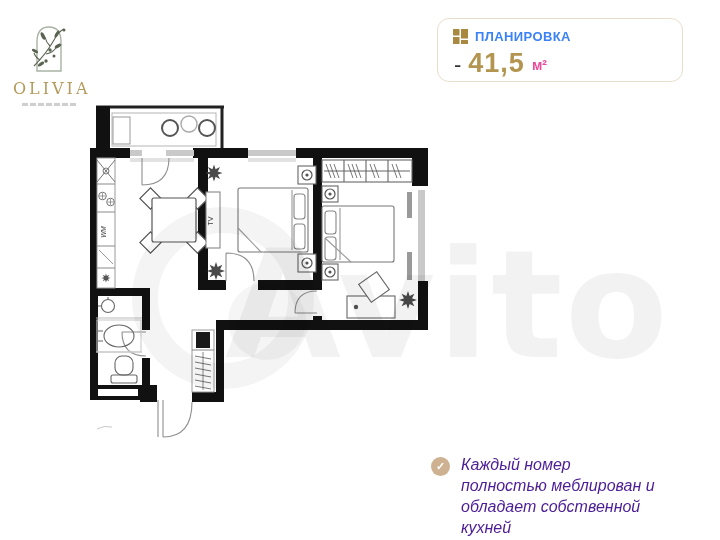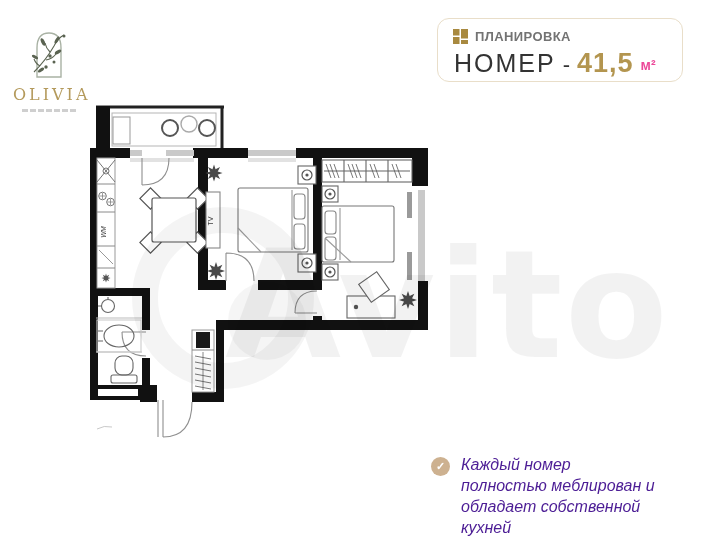--- a/index.html
+++ b/index.html
@@ -1,31 +1,31 @@
 <!DOCTYPE html>
 <html><head>
 <meta charset="utf-8">
 <style>
   html,body{margin:0;padding:0;}
   body{
     width:720px;height:540px;position:relative;overflow:hidden;
     background:#ffffff;font-family:"Liberation Sans",sans-serif;
   }
   
-  .logo{position:absolute;left:13px;top:26px;width:72px;text-align:center;}
+  .logo{position:absolute;left:13px;top:20px;width:72px;text-align:center;}
   .logo-name{font-family:"DejaVu Serif",serif;font-size:16px;letter-spacing:3px;
     color:#b49a5c;margin-top:1px;}
   .logo-tagline{height:3px;width:54px;margin:5px auto 0;
     background:repeating-linear-gradient(90deg,#cfcfcf 0 6px,#fff 6px 8px);}
   
   .header-box{position:absolute;left:437px;top:18px;width:246px;height:64px;
     box-sizing:border-box;border:1.5px solid #e9dec9;border-radius:12px;
     padding:10px 0 0 15px;background:#fff;z-index:10;}
   .header-row1{display:flex;align-items:center;gap:7px;}
-  .header-eyebrow{font-weight:bold;font-size:13px;color:#737373;letter-spacing:.4px;}
+  .header-eyebrow{font-weight:bold;font-size:13px;color:#3b82f6;letter-spacing:.4px;}
   .header-row2{margin-top:4px;display:flex;align-items:baseline;gap:7px;padding-left:1px;}
   .room-label{font-size:25px;color:#333;letter-spacing:2px;}
   .hdr-dash{font-size:22px;color:#333;}
   .area-value{font-size:27px;font-weight:bold;color:#b3954f;letter-spacing:1px;}
   .area-unit{font-size:14px;font-weight:bold;color:#ec4899;position:relative;top:-2px;}
   
   .feature{position:absolute;left:431px;top:454px;display:flex;gap:11px;z-index:10;}
   .check-circle{width:19px;height:19px;border-radius:50%;background:#cdb190;color:#fff;
     font-size:11px;font-weight:bold;display:flex;align-items:center;justify-content:center;
     flex:none;margin-top:3px;}
@@ -74,21 +74,20 @@
       <g fill="#a8893f">
         <rect x="0" y="0" width="6.5" height="6.5"></rect>
         <rect x="8" y="0" width="7" height="9.5"></rect>
         <rect x="0" y="8" width="6.5" height="7"></rect>
         <rect x="8" y="11" width="7" height="4"></rect>
       </g>
     </svg>
     <span class="header-eyebrow">ПЛАНИРОВКА</span>
   </div>
   <div class="header-row2">
-    <span class="room-label">НОМЕР</span>
     <span class="hdr-dash">-</span>
     <span class="area-value">41,5</span>
     <span class="area-unit">м²</span>
   </div>
 </div>
 
 <svg class="plan-svg" width="720" height="540" viewBox="0 0 720 540">
   <defs>
     <g id="plant8">
       <path d="M0,-10 L2.5,-2.5 L10,0 L2.5,2.5 L0,10 L-2.5,2.5 L-10,0 L-2.5,-2.5 Z"></path>

